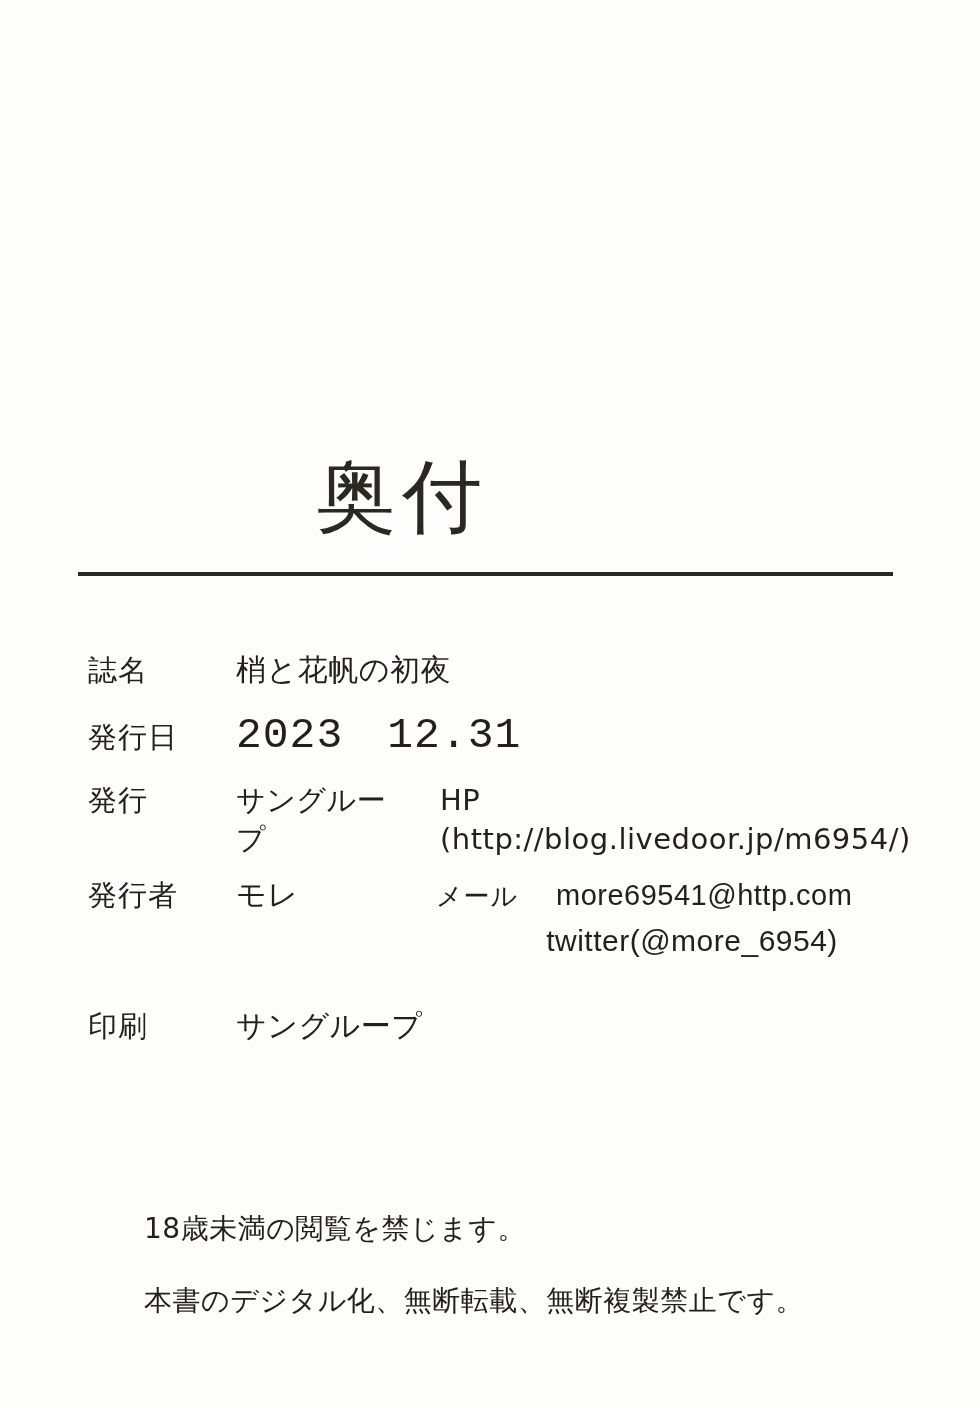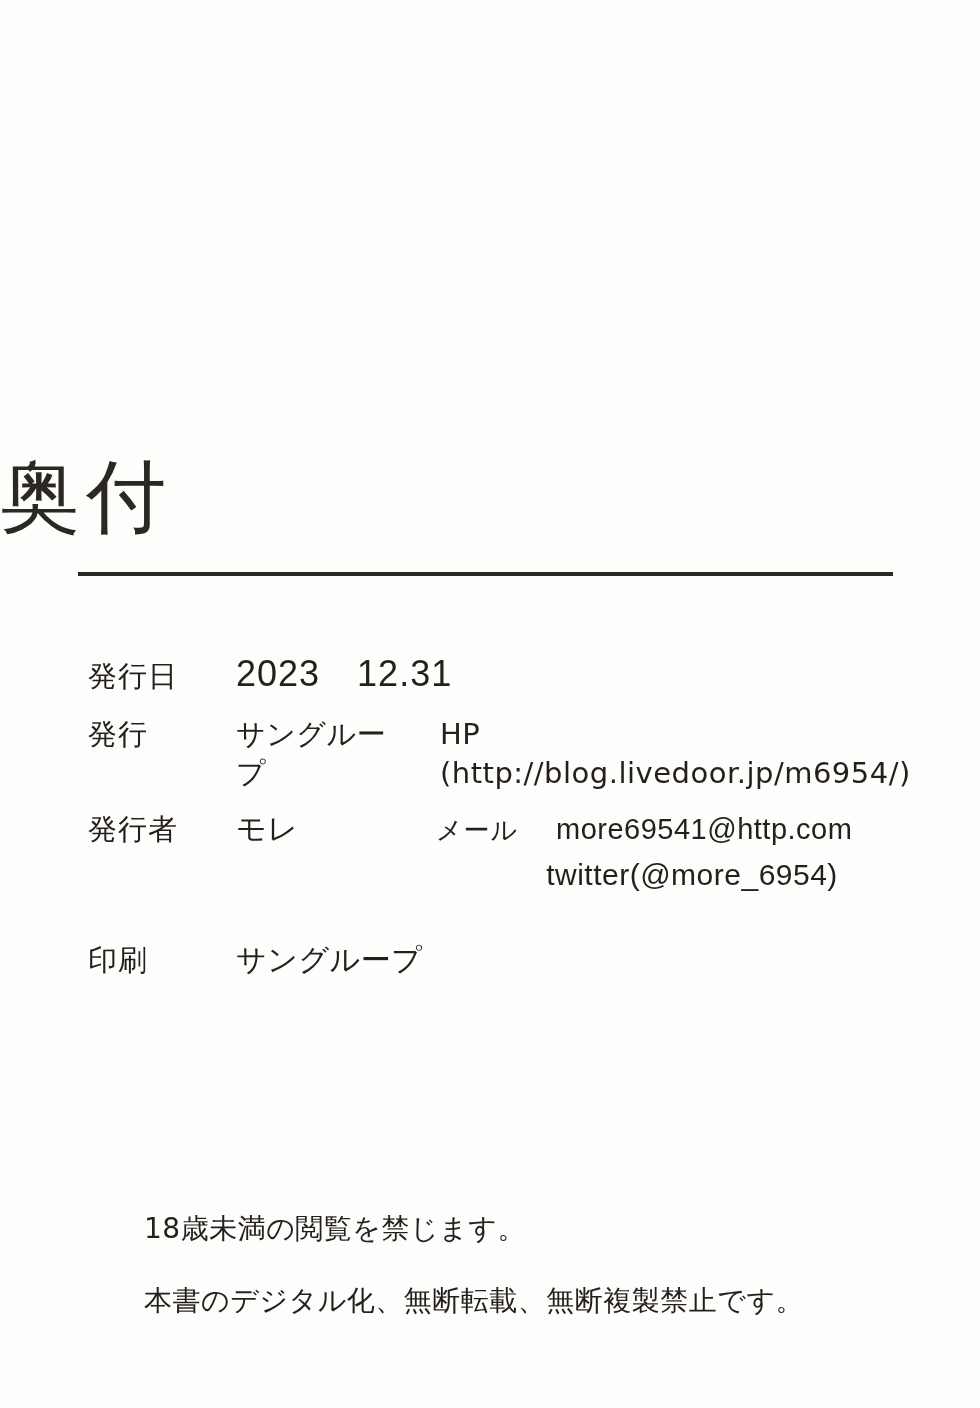--- a/index.html
+++ b/index.html
@@ -18,21 +18,21 @@
   .page {
     position: absolute;
     inset: 0;
     background: #fdfdfc;
   }
   .colophon-title {
     position: absolute;
     top: 455px;
     left: 0;
     width: 804px;
-    text-align: left;
+    text-align: center;
     font-family: "DejaVu Serif", "Liberation Serif", serif;
     font-size: 80px;
     letter-spacing: 6px;
     font-weight: 400;
     color: #2b2723;
     line-height: 1.05;
   }
   .title-rule {
     position: absolute;
     top: 572px;
@@ -61,22 +61,22 @@
     font-family: "DejaVu Sans", "Liberation Sans", sans-serif;
     font-size: 29px;
     letter-spacing: 1px;
   }
   .row .value {
     font-family: "DejaVu Sans", "Liberation Sans", sans-serif;
     font-size: 30px;
     letter-spacing: 0.5px;
   }
   .row.date .value {
-    font-family: Liberation Sans, sans-serif;
-    font-size: 36px;
+    font-family: Liberation Mono, monospace;
+    font-size: 43px;
     letter-spacing: 1px;
   }
   .row.issue .value {
     font-size: 29px;
   }
   .row.author {
     margin-bottom: 6px;
   }
   .row.author .value-name {
     font-size: 30px;
@@ -126,20 +126,24 @@
 <body>
 
 <div class="page">
 
   <div class="colophon-title">奥付</div>
 
   <div class="title-rule"></div>
 
   <div class="info-block">
 
+    <div class="row magazine">
+      <span class="label">誌名</span>
+      <span class="value">梢と花帆の初夜</span>
+    </div>
 
     <div class="row date">
       <span class="label">発行日</span>
       <span class="value">2023　12.31</span>
     </div>
 
     <div class="row issue">
       <span class="label">発行</span>
       <span class="value">サングループ</span>
       <span class="value hp" style="margin-left:28px;">HP (http://blog.livedoor.jp/m6954/)</span>

